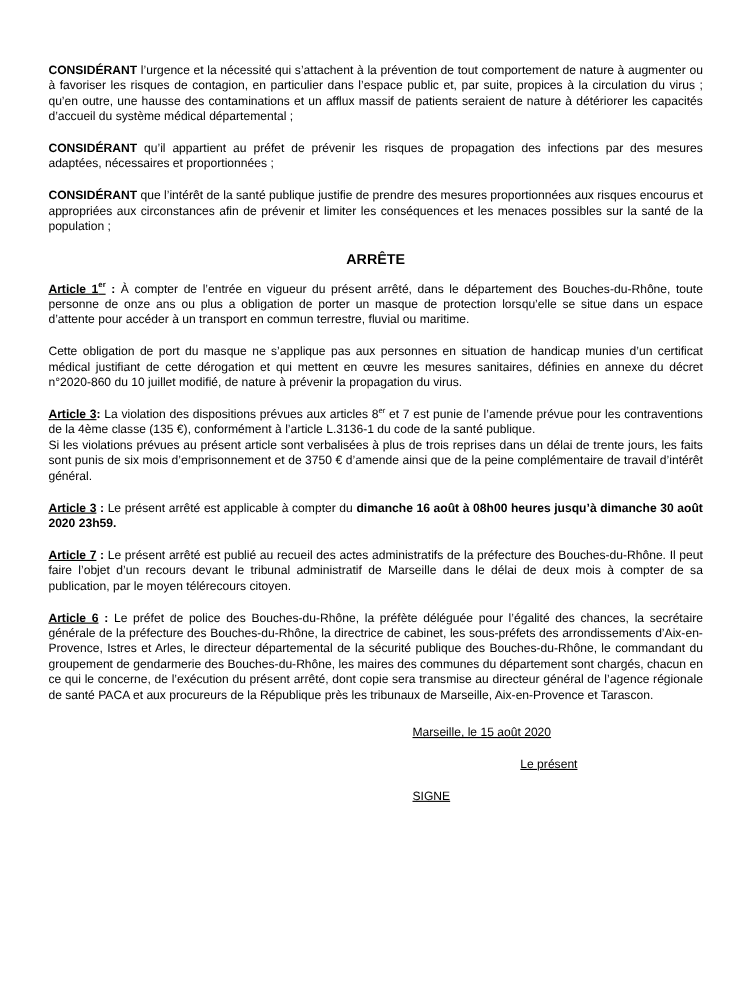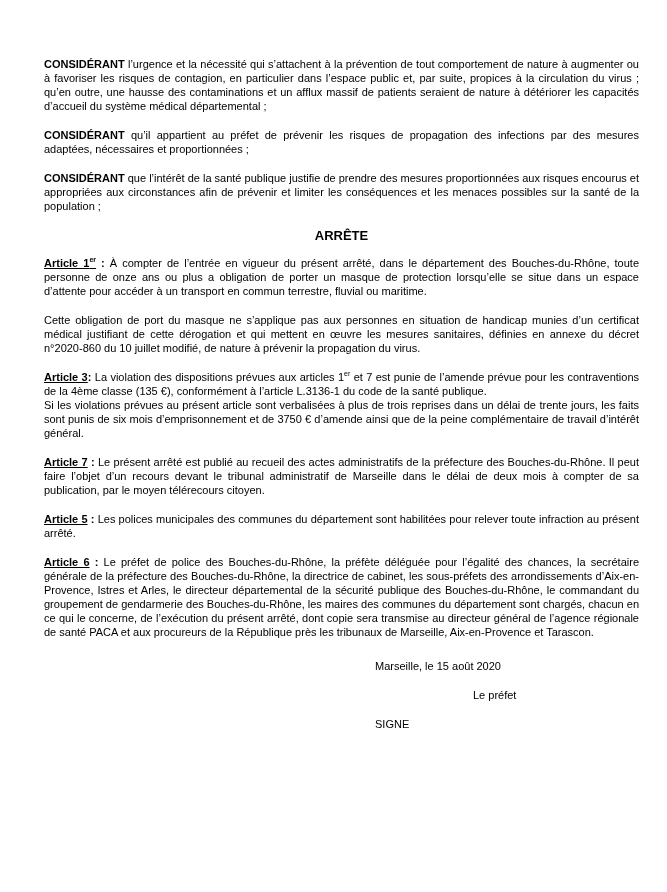--- a/index.html
+++ b/index.html
@@ -41,21 +41,21 @@
     vertical-align: super;
   }
   .bold-run { font-weight: bold; }
   h1.arrete-title {
     font-size: 13px;
     line-height: 16px;
     font-weight: bold;
     text-align: center;
     margin: 4px 0 12px 0;
   }
-  .sig-line { white-space: nowrap; }
+  .sig-line { white-space: nowrap; text-decoration: underline; }
   .sig-place-date { margin: 20px 0 0 331px; }
   .sig-title      { margin: 15px 0 0 429px; }
   .sig-signed     { margin: 15px 0 0 331px; }
 </style>
 </head>
 <body>
 
 <div class="page">
 
   <p class="block"><b class="lead">CONSIDÉRANT</b><span> l’urgence et la nécessité qui s’attachent à la prévention de tout comportement de nature à augmenter ou à favoriser les risques de contagion, en particulier dans l’espace public et, par suite, propices à la circulation du virus ; qu’en outre, une hausse des contaminations et un afflux massif de patients seraient de nature à détériorer les capacités d’accueil du système médical départemental ;</span></p>
@@ -65,28 +65,28 @@
   <p class="block"><b class="lead">CONSIDÉRANT</b><span> que l’intérêt de la santé publique justifie de prendre des mesures proportionnées aux risques encourus et appropriées aux circonstances afin de prévenir et limiter les conséquences et les menaces possibles sur la santé de la population ;</span></p>
 
 
   <h1 class="arrete-title">ARRÊTE</h1>
 
   <p class="block"><span class="art-label"><span>Article 1</span><sup class="sup">er</sup></span><span class="art-sep"> : </span><span>À compter de l’entrée en vigueur du présent arrêté, dans le département des Bouches-du-Rhône, toute personne de onze ans ou plus a obligation de porter un masque de protection lorsqu’elle se situe dans un espace d’attente pour accéder à un transport en commun terrestre, fluvial ou maritime.</span></p>
 
   <p class="block">Cette obligation de port du masque ne s’applique pas aux personnes en situation de handicap munies d’un certificat médical justifiant de cette dérogation et qui mettent en œuvre les mesures sanitaires, définies en annexe du décret n°2020-860 du 10 juillet modifié, de nature à prévenir la propagation du virus.</p>
 
   <div class="block-group">
-    <p class="tight"><span class="art-label">Article 3</span><span class="art-sep">: </span><span>La violation des dispositions prévues aux articles 1</span><sup class="sup">er</sup><span> et 7 est punie de l’amende prévue pour les contraventions de la 4ème classe (135 €), conformément à l’article L.3136-1 du code de la santé publique.</span></p>
+    <p class="tight"><span class="art-label">Article 3</span><span class="art-sep">: </span><span>La violation des dispositions prévues aux articles 8</span><sup class="sup">er</sup><span> et 7 est punie de l’amende prévue pour les contraventions de la 4ème classe (135 €), conformément à l’article L.3136-1 du code de la santé publique.</span></p>
     <p class="tight">Si les violations prévues au présent article sont verbalisées à plus de trois reprises dans un délai de trente jours, les faits sont punis de six mois d’emprisonnement et de 3750 € d’amende ainsi que de la peine complémentaire de travail d’intérêt général.</p>
   </div>
 
+  <p class="block"><span class="art-label">Article 3</span><span class="art-sep"> : </span><span>Le présent arrêté est applicable à compter du </span><span class="bold-run">dimanche 16 août à 08h00 heures jusqu’à dimanche 30 août 2020 23h59.</span></p>
 
   <p class="block"><span class="art-label">Article 7</span><span class="art-sep"> : </span><span>Le présent arrêté est publié au recueil des actes administratifs de la préfecture des Bouches-du-Rhône. Il peut faire l’objet d’un recours devant le tribunal administratif de Marseille dans le délai de deux mois à compter de sa publication, par le moyen télérecours citoyen.</span></p>
 
-  <p class="block"><span class="art-label">Article 5</span><span class="art-sep"> : </span><span>Les polices municipales des communes du département sont habilitées pour relever toute infraction au présent arrêté.</span></p>
 
   <p class="block"><span class="art-label">Article 6</span><span class="art-sep"> : </span><span>Le préfet de police des Bouches-du-Rhône, la préfète déléguée pour l’égalité des chances, la secrétaire générale de la préfecture des Bouches-du-Rhône, la directrice de cabinet, les sous-préfets des arrondissements d’Aix-en-Provence, Istres et Arles, le directeur départemental de la sécurité publique des Bouches-du-Rhône, le commandant du groupement de gendarmerie des Bouches-du-Rhône, les maires des communes du département sont chargés, chacun en ce qui le concerne, de l’exécution du présent arrêté, dont copie sera transmise au directeur général de l’agence régionale de santé PACA et aux procureurs de la République près les tribunaux de Marseille, Aix-en-Provence et Tarascon.</span></p>
 
   <div class="sig-line sig-place-date">Marseille, le 15 août 2020</div>
-  <div class="sig-line sig-title">Le préfet</div>
+  <div class="sig-line sig-title">Le présent</div>
   <div class="sig-line sig-signed">SIGNE</div>
 
 </div>
 
 </body></html>

